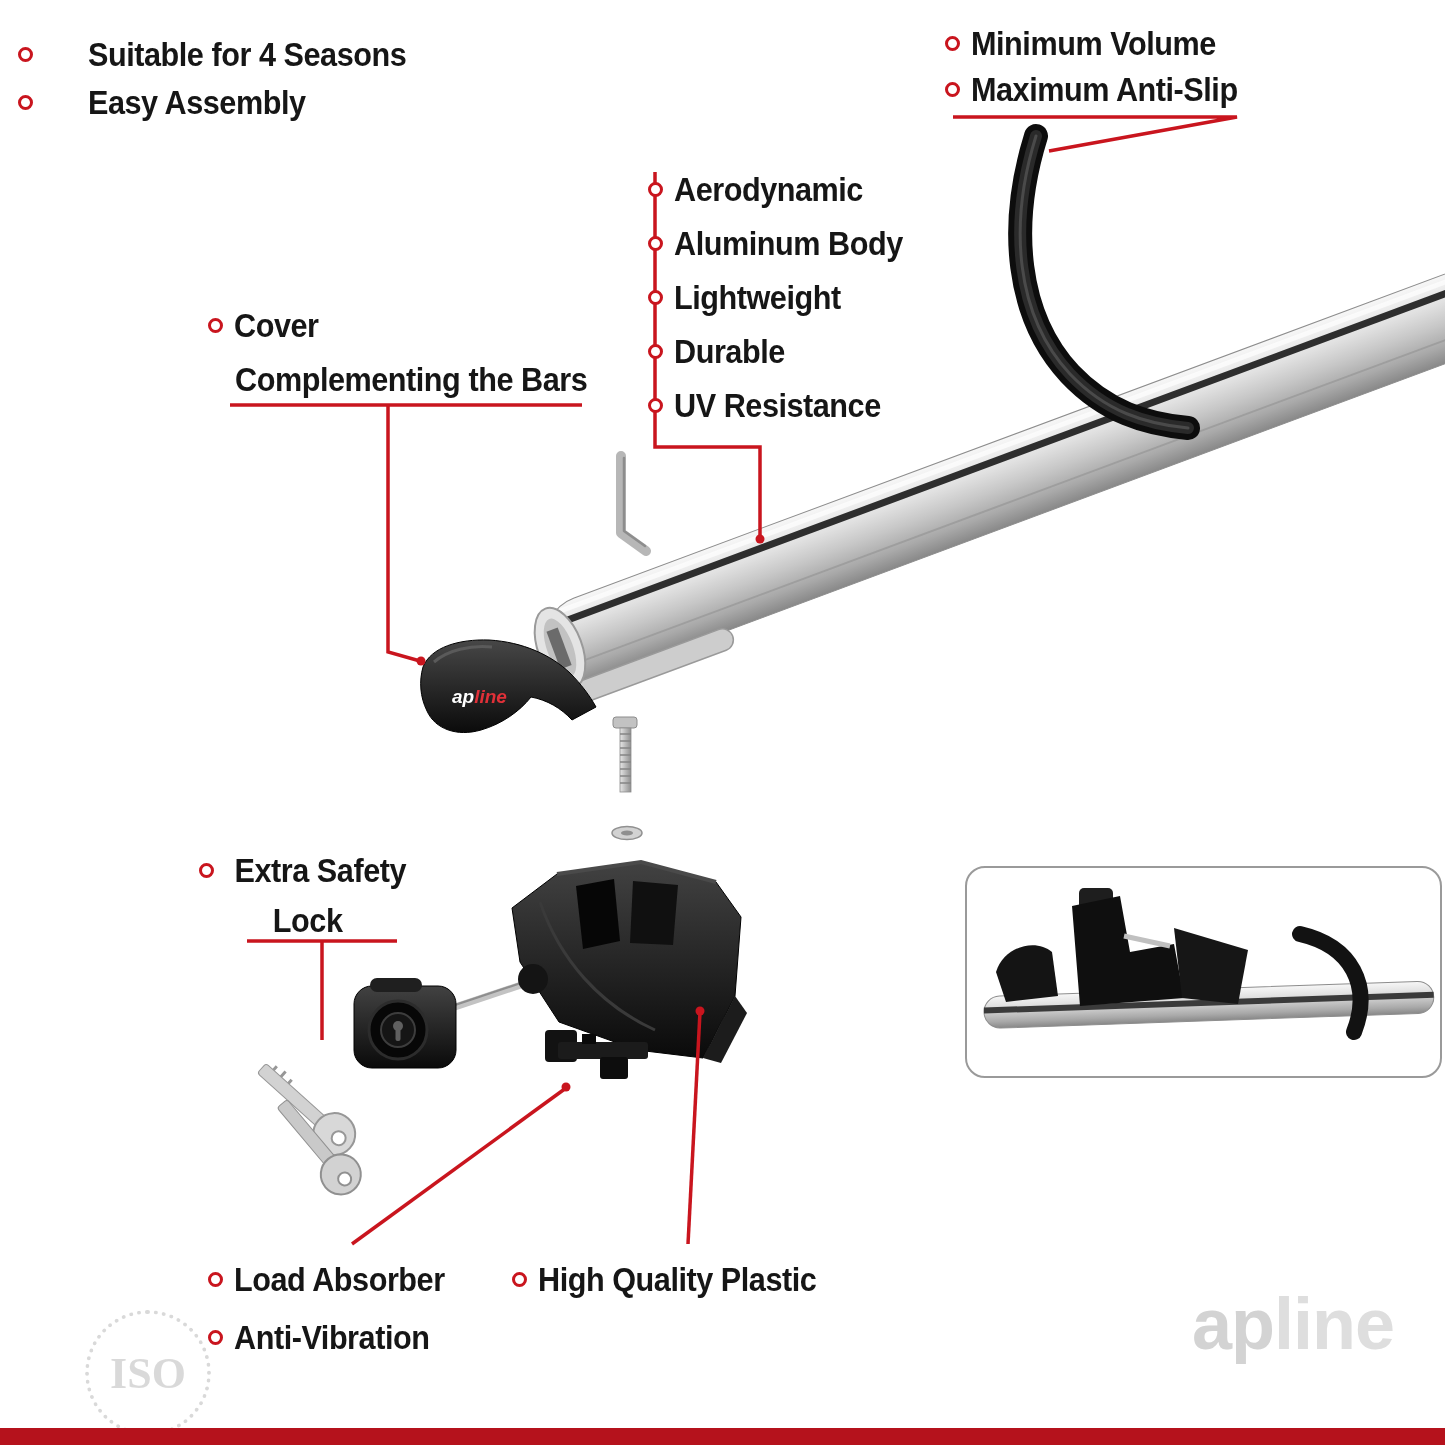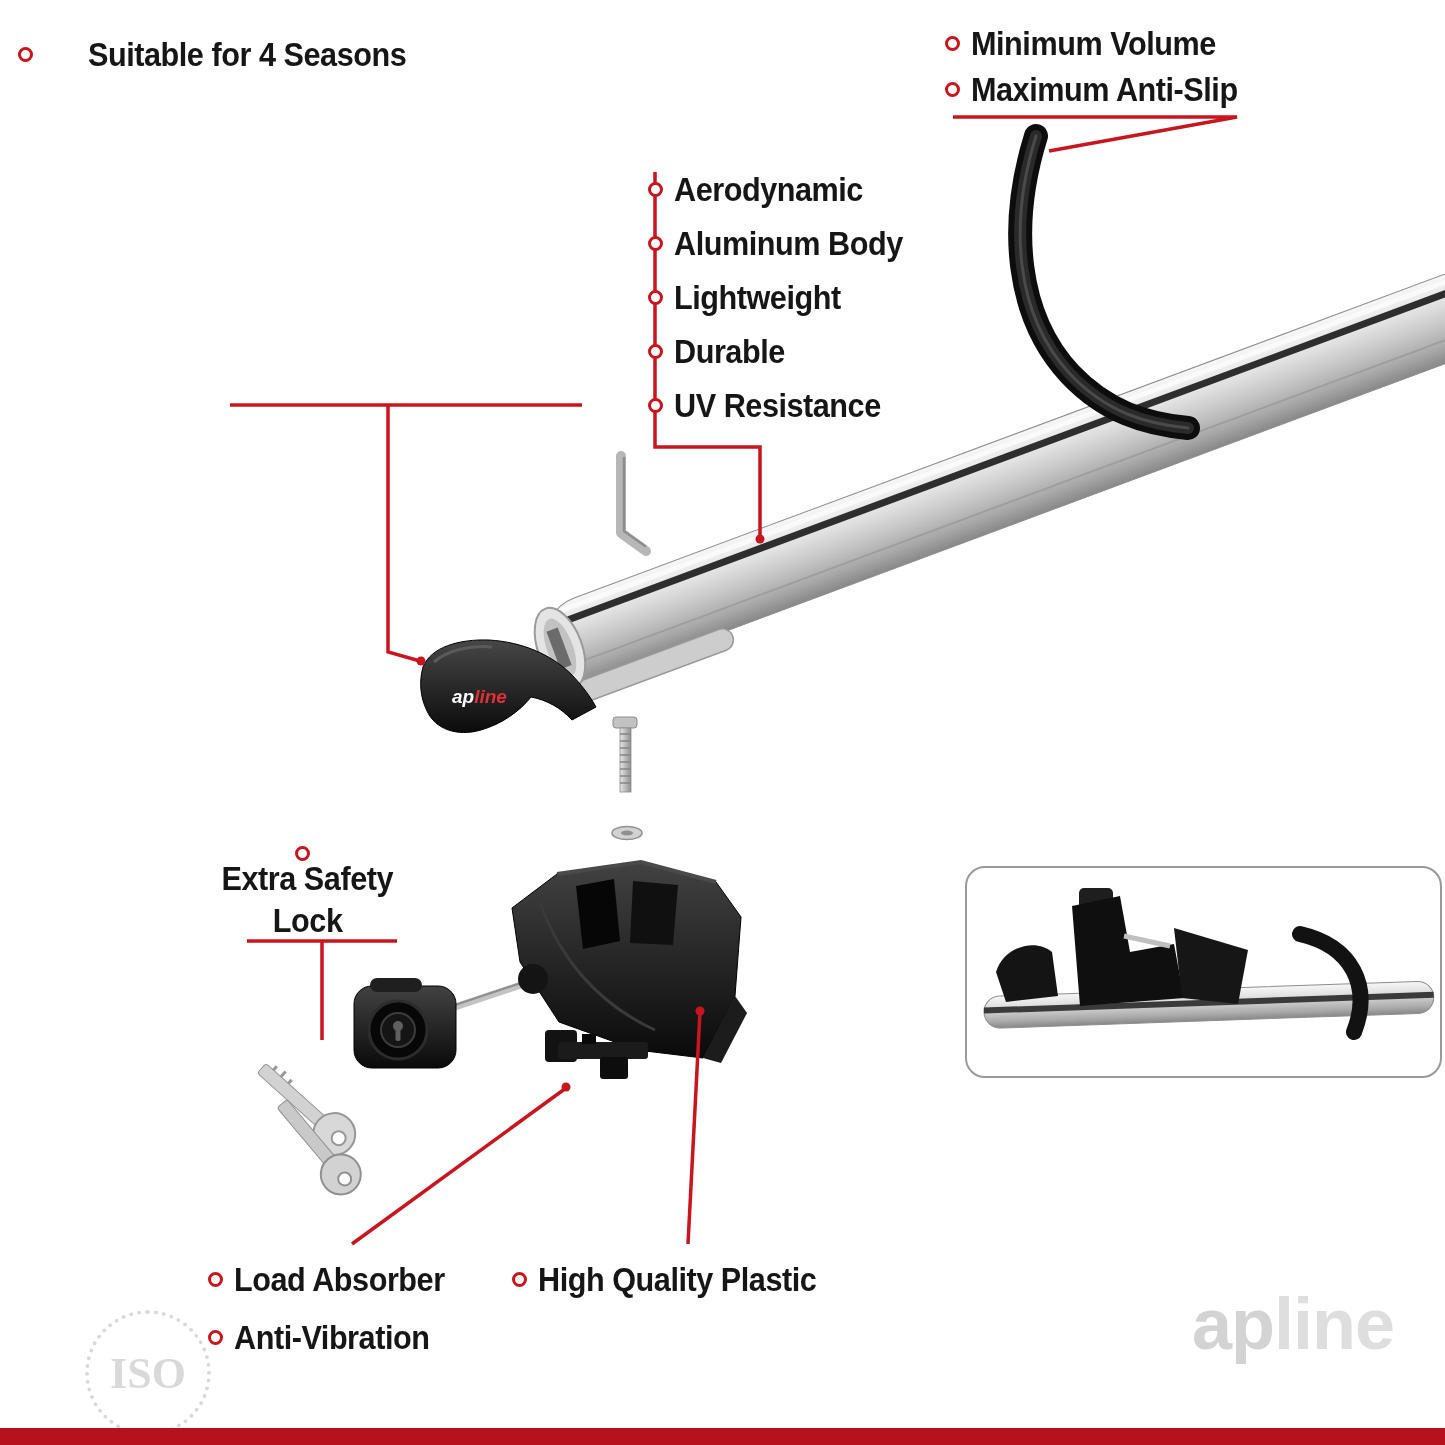--- a/index.html
+++ b/index.html
@@ -25,21 +25,21 @@
     letter-spacing: -0.5px; line-height: 1;
   }
   .lbl.center { transform-origin: center center; }
   .lbl.big { font-size: 37px; }
   #top-left-list .row { height: 48px; gap: 44px; }
   #strip-list .row { height: 46px; text-align: right; }
   #bar-feature-list .row { height: 54px; }
   #cover-callout .row { height: 54px; }
   #cover-callout .indent { padding-left: 27px; }
   #lock-callout { width: 215px; text-align: center; }
-  #lock-callout .row { height: 50px; justify-content: center; flex-direction: column; }
+  #lock-callout .row { height: 50px; justify-content: center; }
   #foot-list .row, #material-list .row { height: 58px; }
   #bottom-view-box {
     left: 965px; top: 866px; width: 473px; height: 208px;
     border: 2.5px solid #9a9a9a; border-radius: 20px; z-index: 1;
   }
   #footer-bar {
     left: 0; top: 1428px; width: 1445px; height: 17px;
     background: #b5121c; z-index: 3;
   }
   #brand-watermark {
@@ -205,20 +205,24 @@
     </g>
   </svg>
 
   <div id="bottom-view-box" class="abs"></div>
 
   <div id="top-left-list" class="abs txt-layer" style="left:18px; top:30px;">
     <div class="row">
       <span class="bullet"></span>
       <span class="lbl">Suitable for 4 Seasons</span>
     </div>
+    <div class="row">
+      <span class="bullet"></span>
+      <span class="lbl">Easy Assembly</span>
+    </div>
   </div>
 
   <div id="strip-list" class="abs txt-layer" style="left:945px; top:20px;">
     <div class="row">
       <span class="bullet"></span>
       <span class="lbl">Minimum Volume</span>
     </div>
     <div class="row">
       <span class="bullet"></span>
       <span class="lbl">Maximum Anti-Slip</span>
@@ -241,20 +245,29 @@
     <div class="row">
       <span class="bullet"></span>
       <span class="lbl">Durable</span>
     </div>
     <div class="row">
       <span class="bullet"></span>
       <span class="lbl">UV Resistance</span>
     </div>
   </div>
 
+  <div id="cover-callout" class="abs txt-layer" style="left:208px; top:298px;">
+    <div class="row">
+      <span class="bullet"></span>
+      <span class="lbl">Cover</span>
+    </div>
+    <div class="row indent">
+      <span class="lbl">Complementing the Bars</span>
+    </div>
+  </div>
 
   <div id="lock-callout" class="abs txt-layer" style="left:200px; top:845px;">
     <div class="row">
       <span class="bullet"></span>
       <span class="lbl center">Extra Safety</span>
     </div>
     <div class="row">
       <span class="lbl center">Lock</span>
     </div>
   </div>

